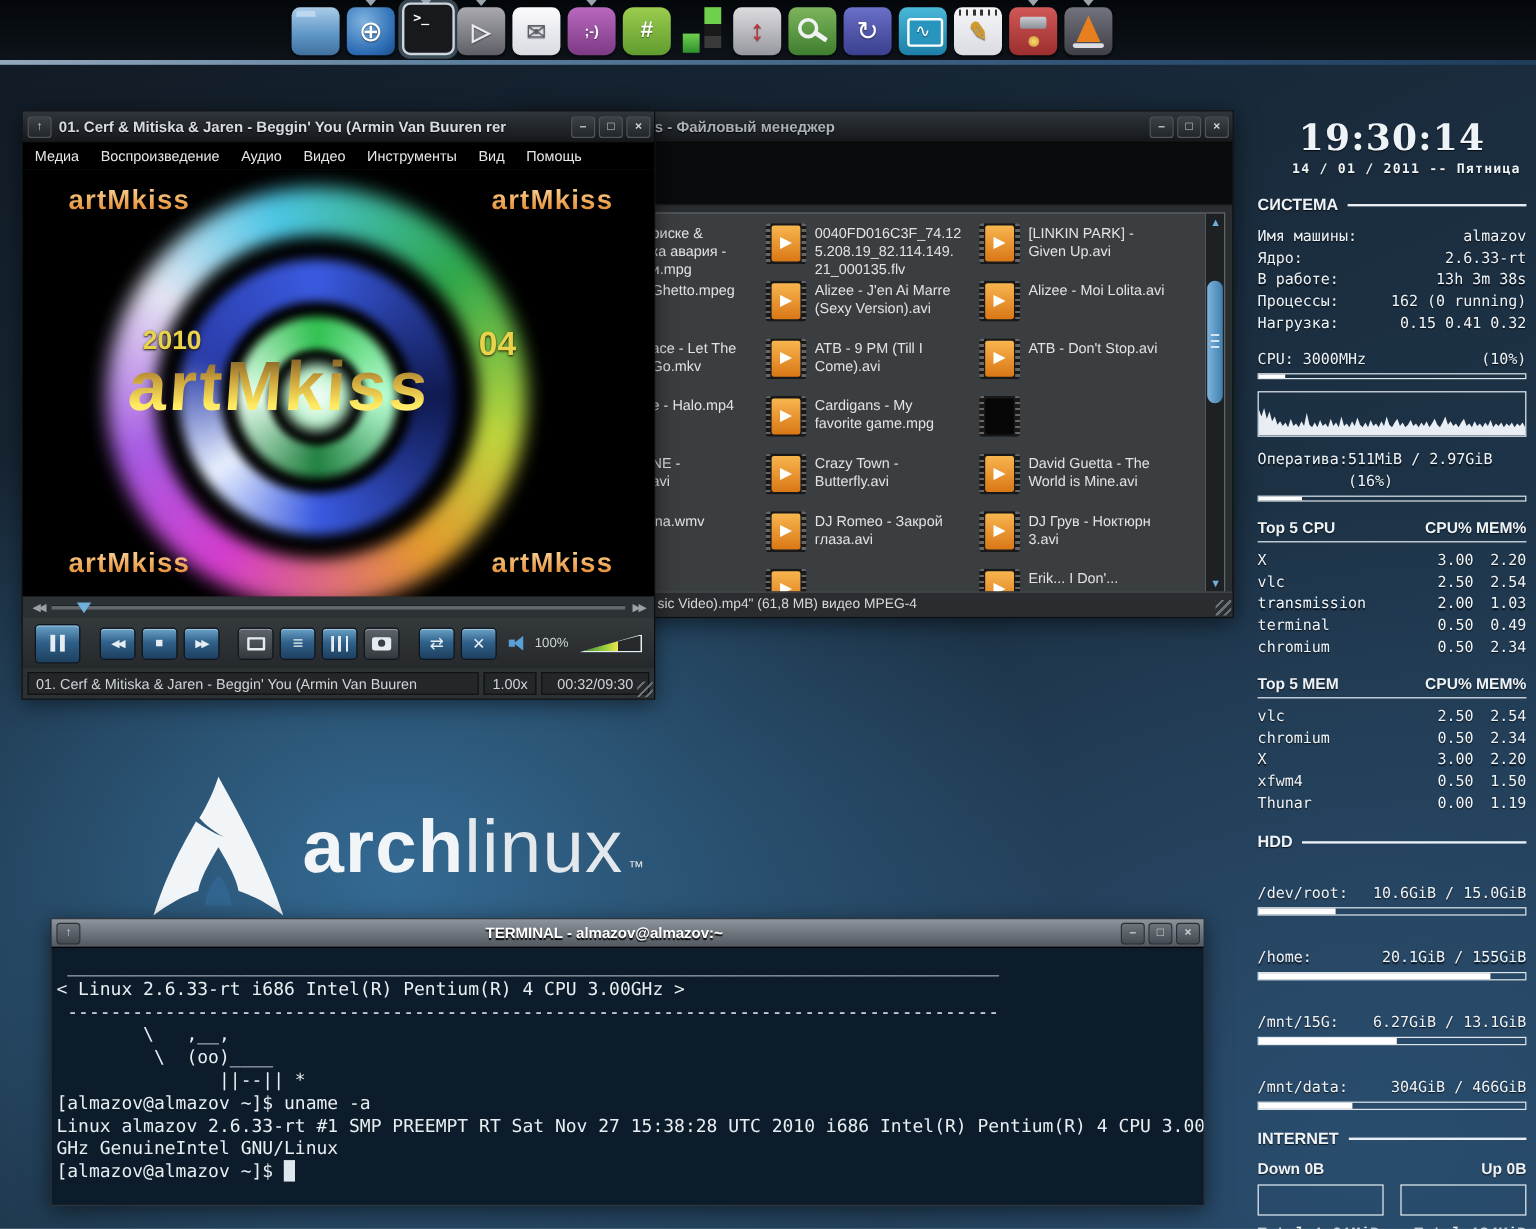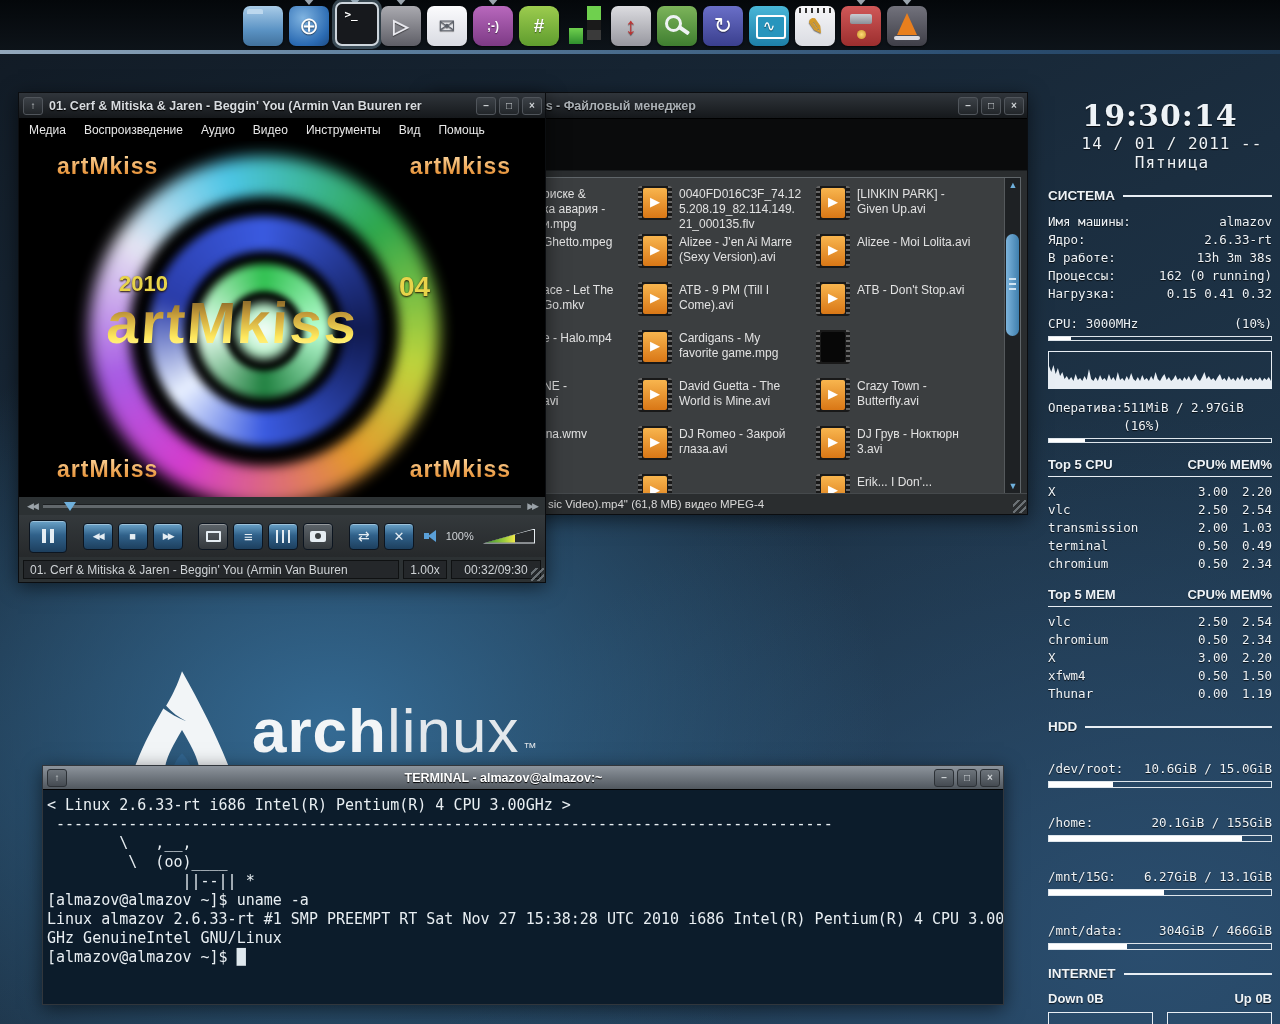--- a/index.html
+++ b/index.html
@@ -153,42 +153,42 @@
   .fm-thumb{position:absolute;left:1px;top:56px;width:13px;height:102px;border-radius:7px;
     background:linear-gradient(90deg,#7db4dc,#3f7fae);}
   .fm-thumb::after{content:"";position:absolute;left:3px;top:44px;width:7px;height:12px;
     background:repeating-linear-gradient(#d0e4f2 0 2px,transparent 2px 5px);}
   .fm-status{position:absolute;left:0;right:0;bottom:0;height:21px;background:#2a2d2f;border-top:1px solid #45494c;
     color:#d8d8d8;font-size:11.5px;display:flex;align-items:center;padding-left:117px;white-space:nowrap;overflow:hidden;}
   
   .conky{position:absolute;left:1048px;top:94px;width:224px;color:#eef3f7;z-index:10;
     font-family:"DejaVu Sans Mono",monospace;font-size:12.5px;text-shadow:0 1px 1px rgba(0,0,0,.75);}
   .ck-time{font-family:"DejaVu Serif",serif;font-weight:bold;font-size:30px;text-align:center;line-height:44px;letter-spacing:1px;}
-  .ck-date{font-weight:normal;font-size:16px;text-align:center;margin-top:-4px;letter-spacing:1px;margin-left:24px;}
+  .ck-date{font-weight:bold;font-size:11px;text-align:center;margin-top:-4px;letter-spacing:1px;margin-left:24px;}
   .ck-head{display:flex;align-items:center;gap:8px;font-weight:bold;font-size:13.5px;margin-top:16px;
     font-family:"Liberation Sans",sans-serif;}
   .ck-head .rule{flex:1;height:2px;background:#e8eef4;}
   .ck-rows{margin-top:10px;}
   .ck-row{display:flex;justify-content:space-between;line-height:18px;}
   .ck-bar{height:5px;border:1px solid #dfe6ec;margin:3px 0 6px;}
   .ck-bar i{display:block;height:100%;background:#fff;}
   .ck-graph{height:38px;border:1px solid #e8eef4;margin:10px 0;}
   .ck-graph svg{display:block;width:100%;height:100%;}
   .ck-sub{display:flex;justify-content:space-between;font-weight:bold;margin-top:14px;
     font-family:"Liberation Sans",sans-serif;font-size:13px;}
   .ck-hr{height:1px;background:#e8eef4;margin:4px 0 6px;}
   .ck-trow{display:flex;line-height:18px;}
   .ck-trow .p{flex:1;} .ck-trow .c,.ck-trow .m{width:44px;text-align:right;}
   .ck-mount{margin-top:26px;}
   .ck-net-lbl{display:flex;justify-content:space-between;font-weight:bold;margin-top:10px;font-family:"Liberation Sans",sans-serif;font-size:13px;}
   .ck-net-box{display:flex;gap:14px;margin-top:6px;}
   .ck-net-box i{display:block;flex:1;height:26px;border:1px solid #e8eef4;}
   .ck-net-tot{display:flex;justify-content:space-between;font-weight:bold;margin-top:8px;font-family:Liberation Mono, monospace;font-size:13px;}
   
-  .arch{position:absolute;left:126px;top:660px;width:450px;height:140px;display:flex;align-items:center;z-index:1;}
+  .arch{position:absolute;left:126px;top:636px;width:450px;height:140px;display:flex;align-items:center;z-index:1;}
   .arch-word{font-size:62px;color:#f2f5f7;letter-spacing:1px;margin-left:14px;display:flex;align-items:baseline;}
   .arch-word .b{font-weight:bold;} .arch-word .l{font-weight:normal;color:#e3e8ec;}
   .arch-word .tm{font-size:13px;margin-left:4px;color:#dfe4e8;}
   
   .term{left:42px;top:765px;width:962px;height:240px;background:#0c1c2b;z-index:40;border:1px solid #31363c;}
   .term .tbar{height:24px;background:linear-gradient(#8d949c,#51585f);}
   .term .tbar .ttl{flex:1;text-align:center;color:#fff;font-size:12.5px;}
   .term .wbtn{background:linear-gradient(#6d747b,#454b52);border-color:#2c3136;}
   .term-body{padding:6px 4px;font-family:"DejaVu Sans Mono",monospace;font-size:15px;line-height:19px;color:#e8eef2;overflow:hidden;height:208px;}
   .tline{white-space:pre;}
@@ -400,28 +400,28 @@
         </div>
 
         <div class="fcell noicon" data-name="file-item">
 
           <span class="fname" data-name="file-name-label">NE -
 avi</span>
         </div>
 
         <div class="fcell" data-name="file-item">
           <span class="ficon" data-name="video-file-icon"></span>
+          <span class="fname" data-name="file-name-label">Crazy Town -
+Butterfly.avi</span>
+        </div>
+
+        <div class="fcell" data-name="file-item">
+          <span class="ficon" data-name="video-file-icon"></span>
           <span class="fname" data-name="file-name-label">David Guetta - The
 World is Mine.avi</span>
-        </div>
-
-        <div class="fcell" data-name="file-item">
-          <span class="ficon" data-name="video-file-icon"></span>
-          <span class="fname" data-name="file-name-label">Crazy Town -
-Butterfly.avi</span>
         </div>
 
         <div class="fcell noicon" data-name="file-item">
 
           <span class="fname" data-name="file-name-label">ina.wmv</span>
         </div>
 
         <div class="fcell" data-name="file-item">
           <span class="ficon" data-name="video-file-icon"></span>
           <span class="fname" data-name="file-name-label">DJ Romeo - Закрой
@@ -759,20 +759,21 @@
 <div class="win term" data-name="terminal-window">
   <div class="tbar" data-name="terminal-titlebar">
     <span class="wbtn left-btn" data-name="shade-button">↑</span>
     <span class="ttl" data-name="terminal-title">TERMINAL - almazov@almazov:~</span>
     <span class="wbtn" data-name="minimize-button">–</span>
     <span class="wbtn" data-name="maximize-button">□</span>
     <span class="wbtn" data-name="close-button">×</span>
   </div>
   <div class="term-body" data-name="terminal-output">
 
+  <div class="tline" data-name="terminal-line"> ______________________________________________________________________________________</div>
       <div class="tline" data-name="terminal-line">&lt; Linux 2.6.33-rt i686 Intel(R) Pentium(R) 4 CPU 3.00GHz &gt;</div>
       <div class="tline" data-name="terminal-line"> --------------------------------------------------------------------------------------</div>
       <div class="tline" data-name="terminal-line">        \   ,__,</div>
       <div class="tline" data-name="terminal-line">         \  (oo)____</div>
       <div class="tline" data-name="terminal-line">               ||--|| *</div>
       <div class="tline" data-name="terminal-line">[almazov@almazov ~]$ uname -a</div>
       <div class="tline" data-name="terminal-line">Linux almazov 2.6.33-rt #1 SMP PREEMPT RT Sat Nov 27 15:38:28 UTC 2010 i686 Intel(R) Pentium(R) 4 CPU 3.00</div>
       <div class="tline" data-name="terminal-line">GHz GenuineIntel GNU/Linux</div>
       <div class="tline" data-name="terminal-line">[almazov@almazov ~]$ </div>
     </div>

